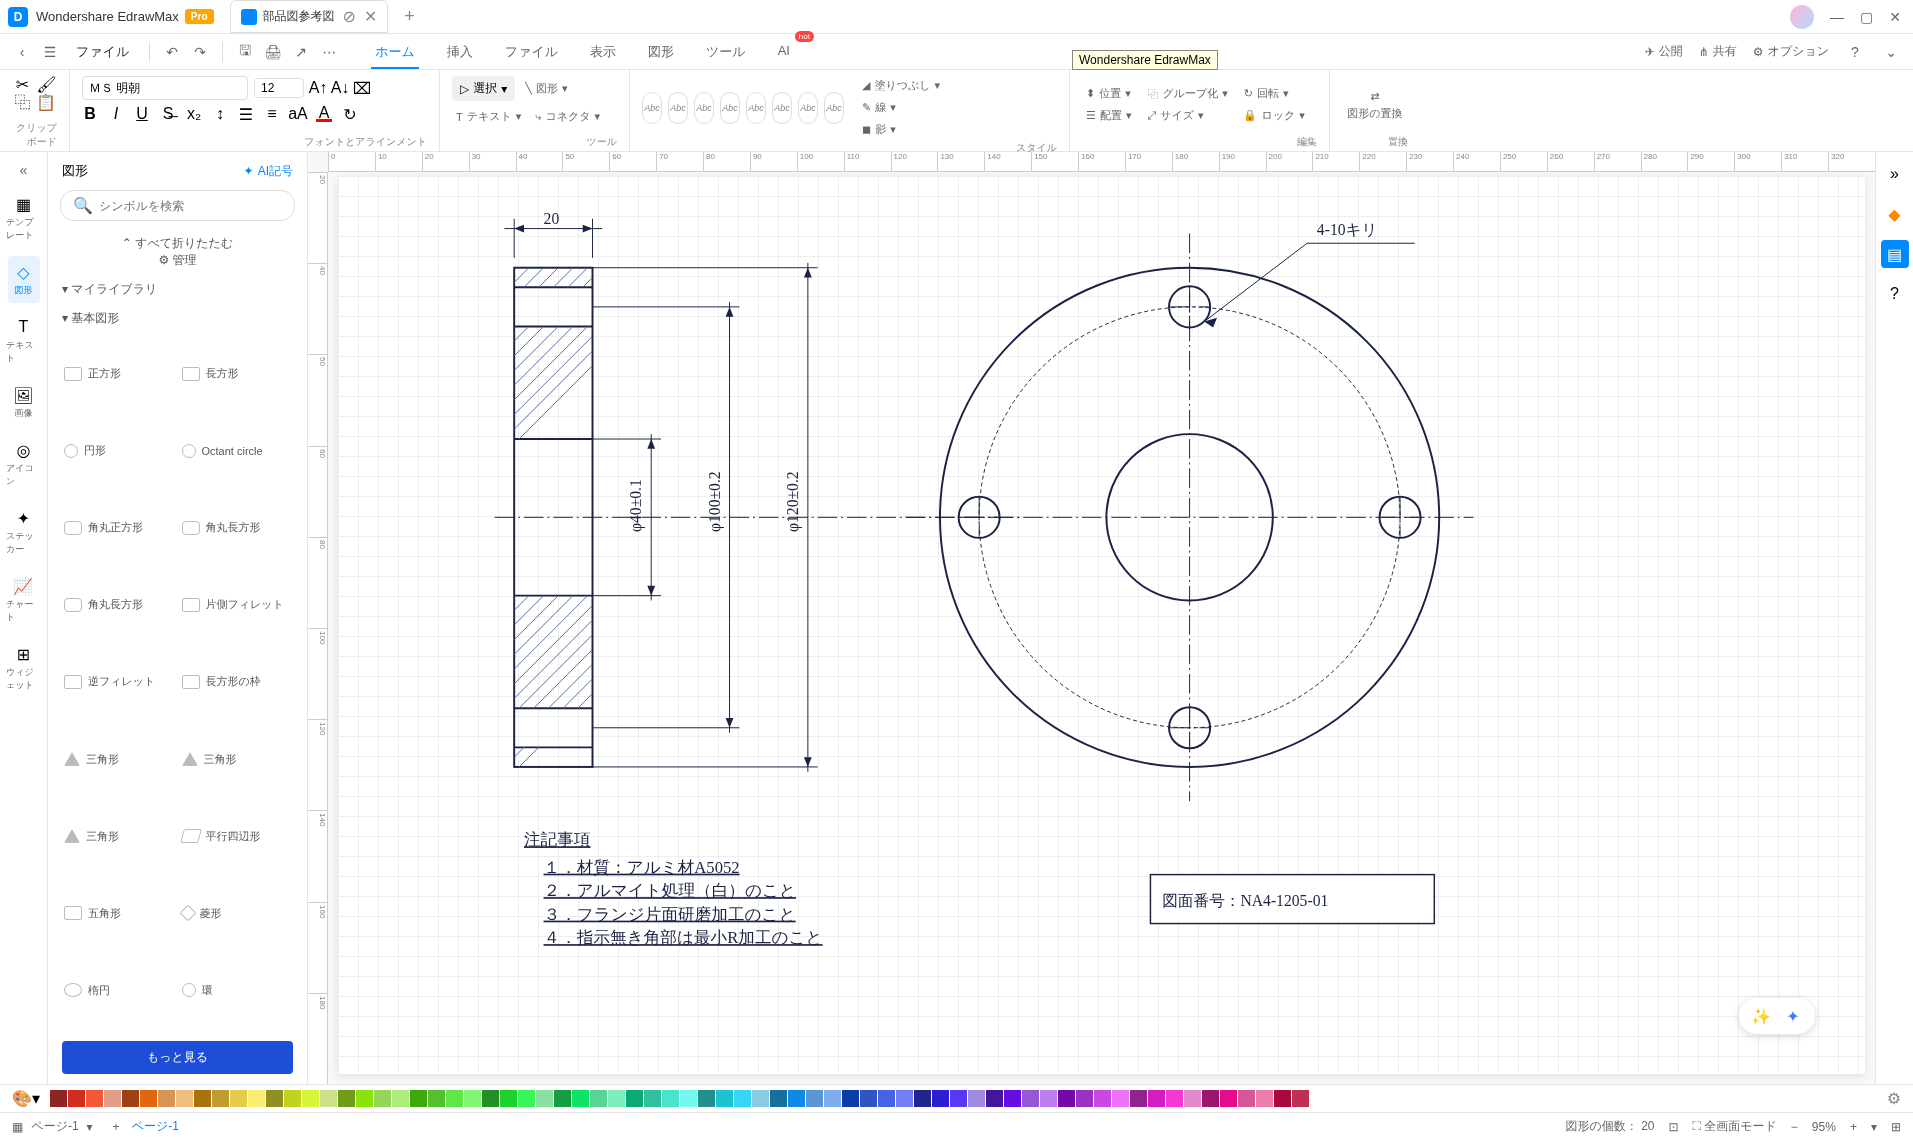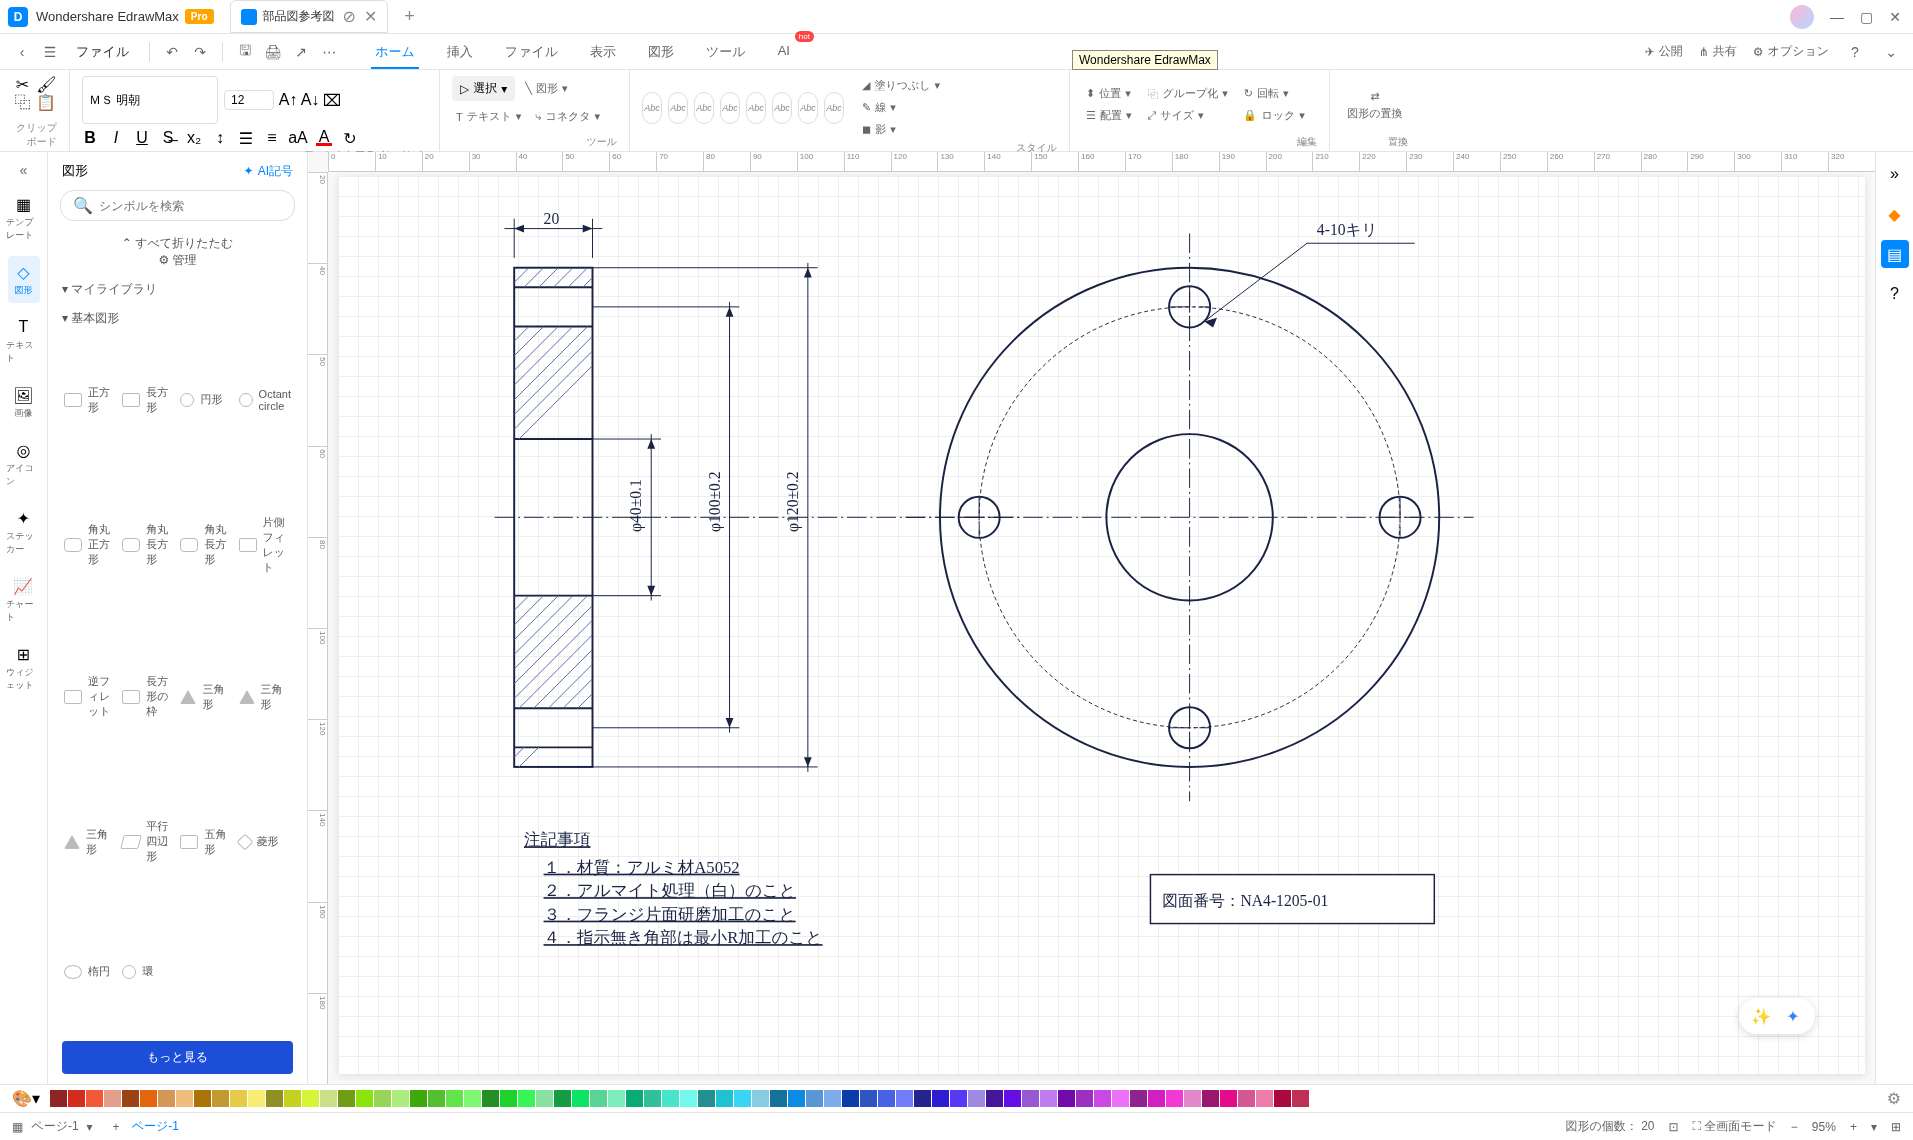--- a/index.html
+++ b/index.html
@@ -35,21 +35,21 @@
 .qbtn { display: flex; align-items: center; gap: 4px; font-size: 12px; color: #666; cursor: pointer; }
 
 
 .ribbon { height: 82px; background: #fff; display: flex; border-bottom: 1px solid #e5e5e5; }
 .ribbon-group { border-right: 1px solid #e5e5e5; padding: 6px 12px 2px; display: flex; flex-direction: column; }
 .ribbon-group-content { flex: 1; display: flex; align-items: center; gap: 8px; }
 .ribbon-group-label { font-size: 10px; color: #888; text-align: right; padding-top: 2px; }
 .rbtn { display: flex; flex-direction: column; align-items: center; gap: 2px; font-size: 11px; color: #666; cursor: pointer; padding: 4px; }
 .rbtn-sm { display: flex; align-items: center; gap: 4px; font-size: 11px; color: #666; cursor: pointer; padding: 2px 4px; }
 .ricon { width: 16px; height: 16px; display: inline-flex; align-items: center; justify-content: center; }
-.font-select { border: 1px solid #ddd; border-radius: 4px; padding: 16px 6px; font-size: 12px; width: 136px; }
+.font-select { border: 1px solid #ddd; border-radius: 4px; padding: 4px 6px; font-size: 12px; width: 166px; }
 .size-select { border: 1px solid #ddd; border-radius: 4px; padding: 2px 6px; font-size: 12px; width: 50px; }
 .select-btn { background: #f0f0f0; border-radius: 4px; padding: 4px 8px; display: flex; align-items: center; gap: 4px; font-size: 12px; }
 .style-box { width: 20px; height: 32px; border: 1px solid #ddd; border-radius: 12px; display: flex; align-items: center; justify-content: center; font-size: 9px; color: #888; font-style: italic; }
 .vstack { display: flex; flex-direction: column; gap: 3px; }
 
 
 .main { display: flex; height: calc(1140px - 34px - 36px - 82px - 28px - 28px); }
 
 
 .rail { width: 48px; background: #fff; border-right: 1px solid #e5e5e5; display: flex; flex-direction: column; align-items: center; padding-top: 8px; gap: 8px; }
@@ -62,21 +62,21 @@
 
 .shapes-panel { width: 260px; background: #fff; border-right: 1px solid #e5e5e5; display: flex; flex-direction: column; }
 .shapes-header { display: flex; align-items: center; justify-content: space-between; padding: 10px 14px; }
 .shapes-title { font-size: 13px; font-weight: 500; }
 .ai-symbol { color: #0088ff; font-size: 12px; display: flex; align-items: center; gap: 4px; }
 .search-box { margin: 0 12px 8px; border: 1px solid #ddd; border-radius: 14px; padding: 5px 12px; display: flex; align-items: center; gap: 6px; }
 .search-input { border: none; outline: none; font-size: 12px; flex: 1; }
 .panel-row { display: flex; align-items: center; justify-content: space-between; padding: 6px 14px; font-size: 12px; color: #555; flex-direction: column; }
 .panel-section { padding: 6px 14px; font-size: 12px; color: #555; }
 .drop-box { margin: 6px 14px; border: 1px dashed #ccc; border-radius: 4px; padding: 20px 12px; text-align: center; font-size: 11px; color: #aaa; }
-.shape-grid { display: grid; grid-template-columns: 1fr 1fr 1fr 1fr; gap: 4px; padding: 4px 14px; overflow-y: auto; }
+.shape-grid { display: grid; grid-template-columns: 1fr 1fr; gap: 4px; padding: 4px 14px; overflow-y: auto; }
 .shape-item { display: flex; align-items: center; gap: 6px; font-size: 11px; color: #555; padding: 4px 2px; cursor: pointer; }
 .shape-icon { width: 18px; height: 14px; border: 1px solid #bbb; border-radius: 2px; flex-shrink: 0; }
 .shape-icon.circle { border-radius: 50%; width: 14px; }
 .shape-icon.tri { border: none; width: 0; height: 0; border-left: 8px solid transparent; border-right: 8px solid transparent; border-bottom: 14px solid #bbb; }
 .more-btn { margin: 10px 14px; background: #1d4ed8; color: #fff; border: none; border-radius: 4px; padding: 8px; font-size: 12px; cursor: pointer; }
 
 
 .canvas-area { flex: 1; background: #f8f8f8; position: relative; overflow: hidden; }
 .ruler-h { height: 20px; background: #fff; border-bottom: 1px solid #ccc; display: flex; font-size: 8px; color: #888; position: relative; margin-left: 20px; }
 .ruler-h span { flex: 1; border-left: 1px solid #ccc; padding-left: 2px; }

